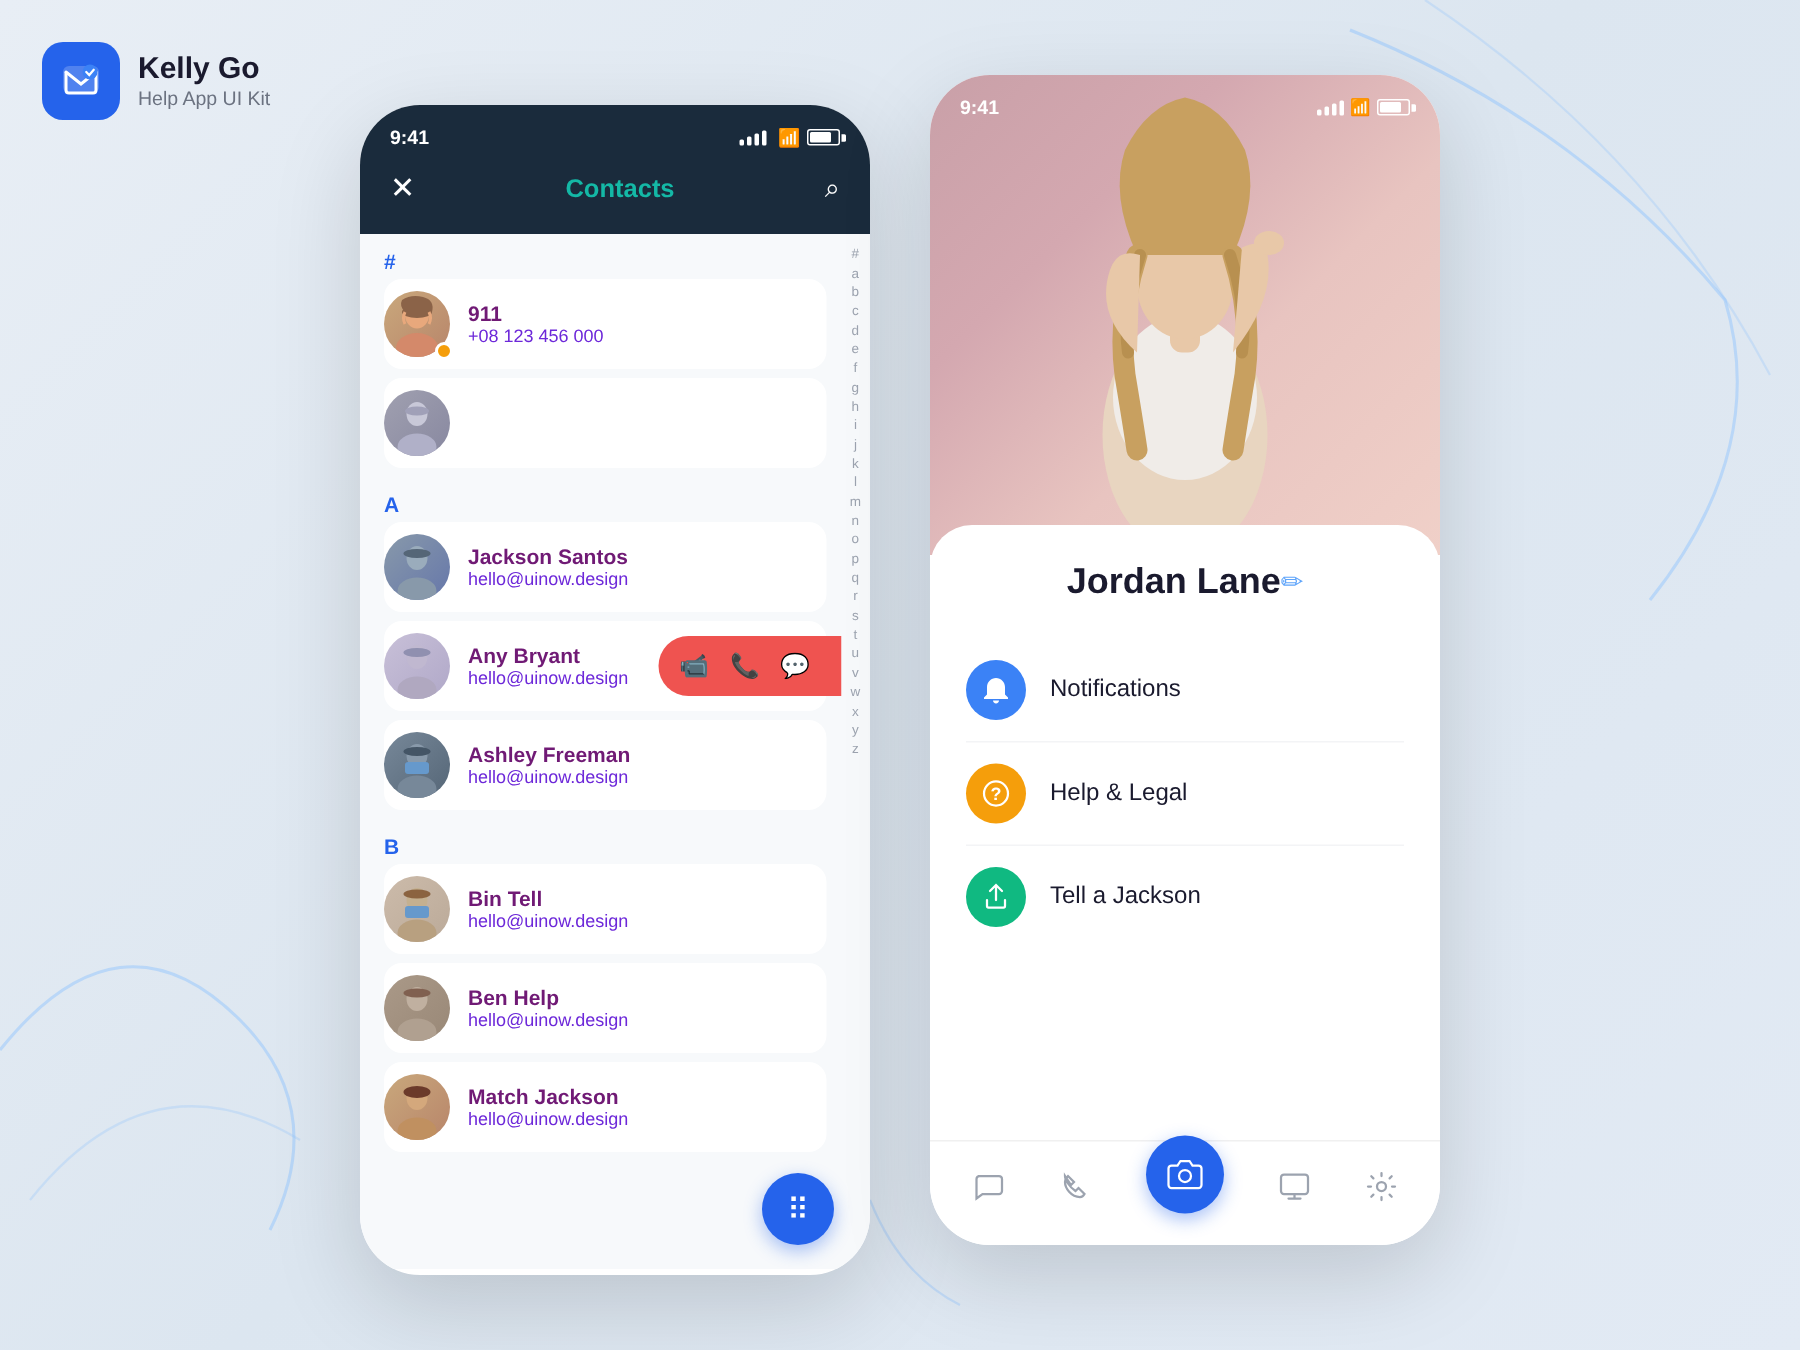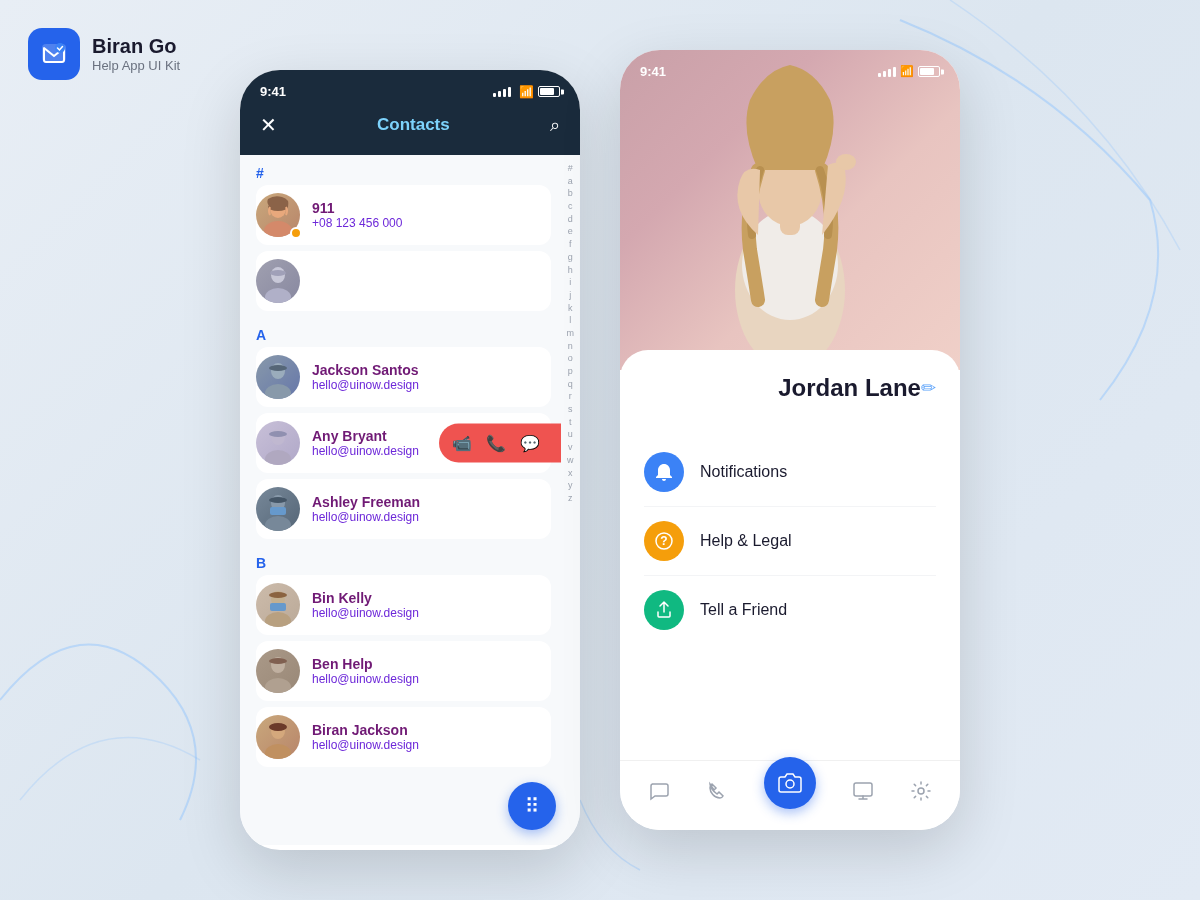--- a/index.html
+++ b/index.html
@@ -103,21 +103,21 @@
       border-radius: 0 1px 1px 0;
     }
     .battery-fill { background: #fff; height: 100%; width: 80%; border-radius: 1px; }
 
     .contacts-nav {
       display: flex;
       justify-content: space-between;
       align-items: center;
     }
     .nav-close { color: #fff; font-size: 20px; cursor: pointer; }
-    .nav-title { color: #7dd3fc; font-size: 17px; font-weight: 600; }
+    .nav-title { color: #14b8a6; font-size: 17px; font-weight: 600; }
     .nav-search { color: #fff; font-size: 18px; cursor: pointer; }
 
     .contacts-body {
       background: #f7f9fb;
       height: calc(100% - 90px);
       overflow: hidden;
       position: relative;
       display: flex;
     }
     .contacts-list {
@@ -240,23 +240,23 @@
       background: #fff;
       border-radius: 28px 28px 0 0;
       margin-top: -20px;
       position: relative;
       z-index: 2;
       padding: 24px 24px 0;
     }
 
     .profile-name-row {
       display: flex;
-      justify-content: flex-end;
-      align-items: center;
-      margin-bottom: 36px;
+      justify-content: center;
+      align-items: center;
+      margin-bottom: 24px;
     }
     .profile-name { font-size: 24px; font-weight: 700; color: #1a1a2e; }
     .edit-icon {
       color: #60a5fa;
       font-size: 18px;
       cursor: pointer;
     }
 
     .menu-item {
       display: flex;
@@ -363,21 +363,21 @@
   <div class="logo-icon">
     <svg viewBox="0 0 28 28" fill="none" xmlns="http://www.w3.org/2000/svg">
       <rect x="2" y="4" width="24" height="18" rx="4" fill="white" opacity="0.2"></rect>
       <path d="M4 8 L14 16 L24 8" stroke="white" stroke-width="2" stroke-linecap="round"></path>
       <path d="M4 8 L4 20 Q4 22 6 22 L22 22 Q24 22 24 20 L24 8" stroke="white" stroke-width="2" fill="none"></path>
       <circle cx="20" cy="8" r="5" fill="#3b82f6"></circle>
       <path d="M17.5 8 L19.5 10 L22.5 6.5" stroke="white" stroke-width="1.5" stroke-linecap="round"></path>
     </svg>
   </div>
   <div class="logo-text-group">
-    <span class="logo-title">Biran Go</span>
+    <span class="logo-title">Kelly Go</span>
     <span class="logo-subtitle">Help App UI Kit</span>
   </div>
 </div>
 
 <div class="phones-container">
 
   <div class="phone-left">
     <div class="phone-left-header">
       <div class="status-bar-left">
         <span class="status-time">9:41</span>
@@ -490,21 +490,21 @@
         <div class="contact-item" style="margin-right:10px;">
           <div class="contact-avatar av-6">
             <svg viewBox="0 0 44 44" width="44" height="44">
               <ellipse cx="22" cy="16" rx="7" ry="8" fill="#c4b090"></ellipse>
               <ellipse cx="22" cy="38" rx="13" ry="9" fill="#b8a080"></ellipse>
               <ellipse cx="22" cy="12" rx="9" ry="3" fill="#8b6340"></ellipse>
               <rect x="14" y="20" width="16" height="8" rx="2" fill="#6699cc"></rect>
             </svg>
           </div>
           <div class="contact-info">
-            <div class="contact-name">Bin Kelly</div>
+            <div class="contact-name">Bin Tell</div>
             <div class="contact-phone">hello@uinow.design</div>
           </div>
         </div>
 
         <div class="contact-item" style="margin-right:10px;">
           <div class="contact-avatar av-7">
             <svg viewBox="0 0 44 44" width="44" height="44">
               <ellipse cx="22" cy="16" rx="7" ry="8" fill="#c0b0a0"></ellipse>
               <ellipse cx="22" cy="38" rx="13" ry="9" fill="#b0a090"></ellipse>
               <ellipse cx="22" cy="12" rx="9" ry="3" fill="#806050"></ellipse>
@@ -518,21 +518,21 @@
 
         <div class="contact-item" style="margin-right:10px;">
           <div class="contact-avatar av-1">
             <svg viewBox="0 0 44 44" width="44" height="44">
               <ellipse cx="22" cy="16" rx="7" ry="8" fill="#d4a87c"></ellipse>
               <ellipse cx="22" cy="38" rx="13" ry="9" fill="#c09060"></ellipse>
               <ellipse cx="22" cy="12" rx="9" ry="4" fill="#6b3a2a"></ellipse>
             </svg>
           </div>
           <div class="contact-info">
-            <div class="contact-name">Biran Jackson</div>
+            <div class="contact-name">Match Jackson</div>
             <div class="contact-phone">hello@uinow.design</div>
           </div>
         </div>
 
       </div>
 
       <div class="alpha-index">
         <span>#</span>
         <span>a</span>
         <span>b</span>
@@ -636,21 +636,21 @@
         <span class="menu-label">Help &amp; Legal</span>
       </div>
 
       <div class="menu-item" style="border-bottom:none;">
         <div class="menu-icon teal">
           <svg width="20" height="20" viewBox="0 0 20 20" fill="white">
             <path d="M10 2v10M6 6l4-4 4 4" stroke="white" stroke-width="1.5" stroke-linecap="round" fill="none"></path>
             <path d="M4 12v4a1 1 0 001 1h10a1 1 0 001-1v-4" stroke="white" stroke-width="1.5" stroke-linecap="round" fill="none"></path>
           </svg>
         </div>
-        <span class="menu-label">Tell a Friend</span>
+        <span class="menu-label">Tell a Jackson</span>
       </div>
     </div>
 
     <div class="bottom-nav">
       <div class="nav-item">
         <svg width="22" height="22" viewBox="0 0 22 22" fill="none">
           <path d="M4 4h14a2 2 0 012 2v8a2 2 0 01-2 2H7l-4 3V6a2 2 0 012-2z" stroke="#9ca3af" stroke-width="1.5" fill="none"></path>
         </svg>
       </div>
       <div class="nav-item">

